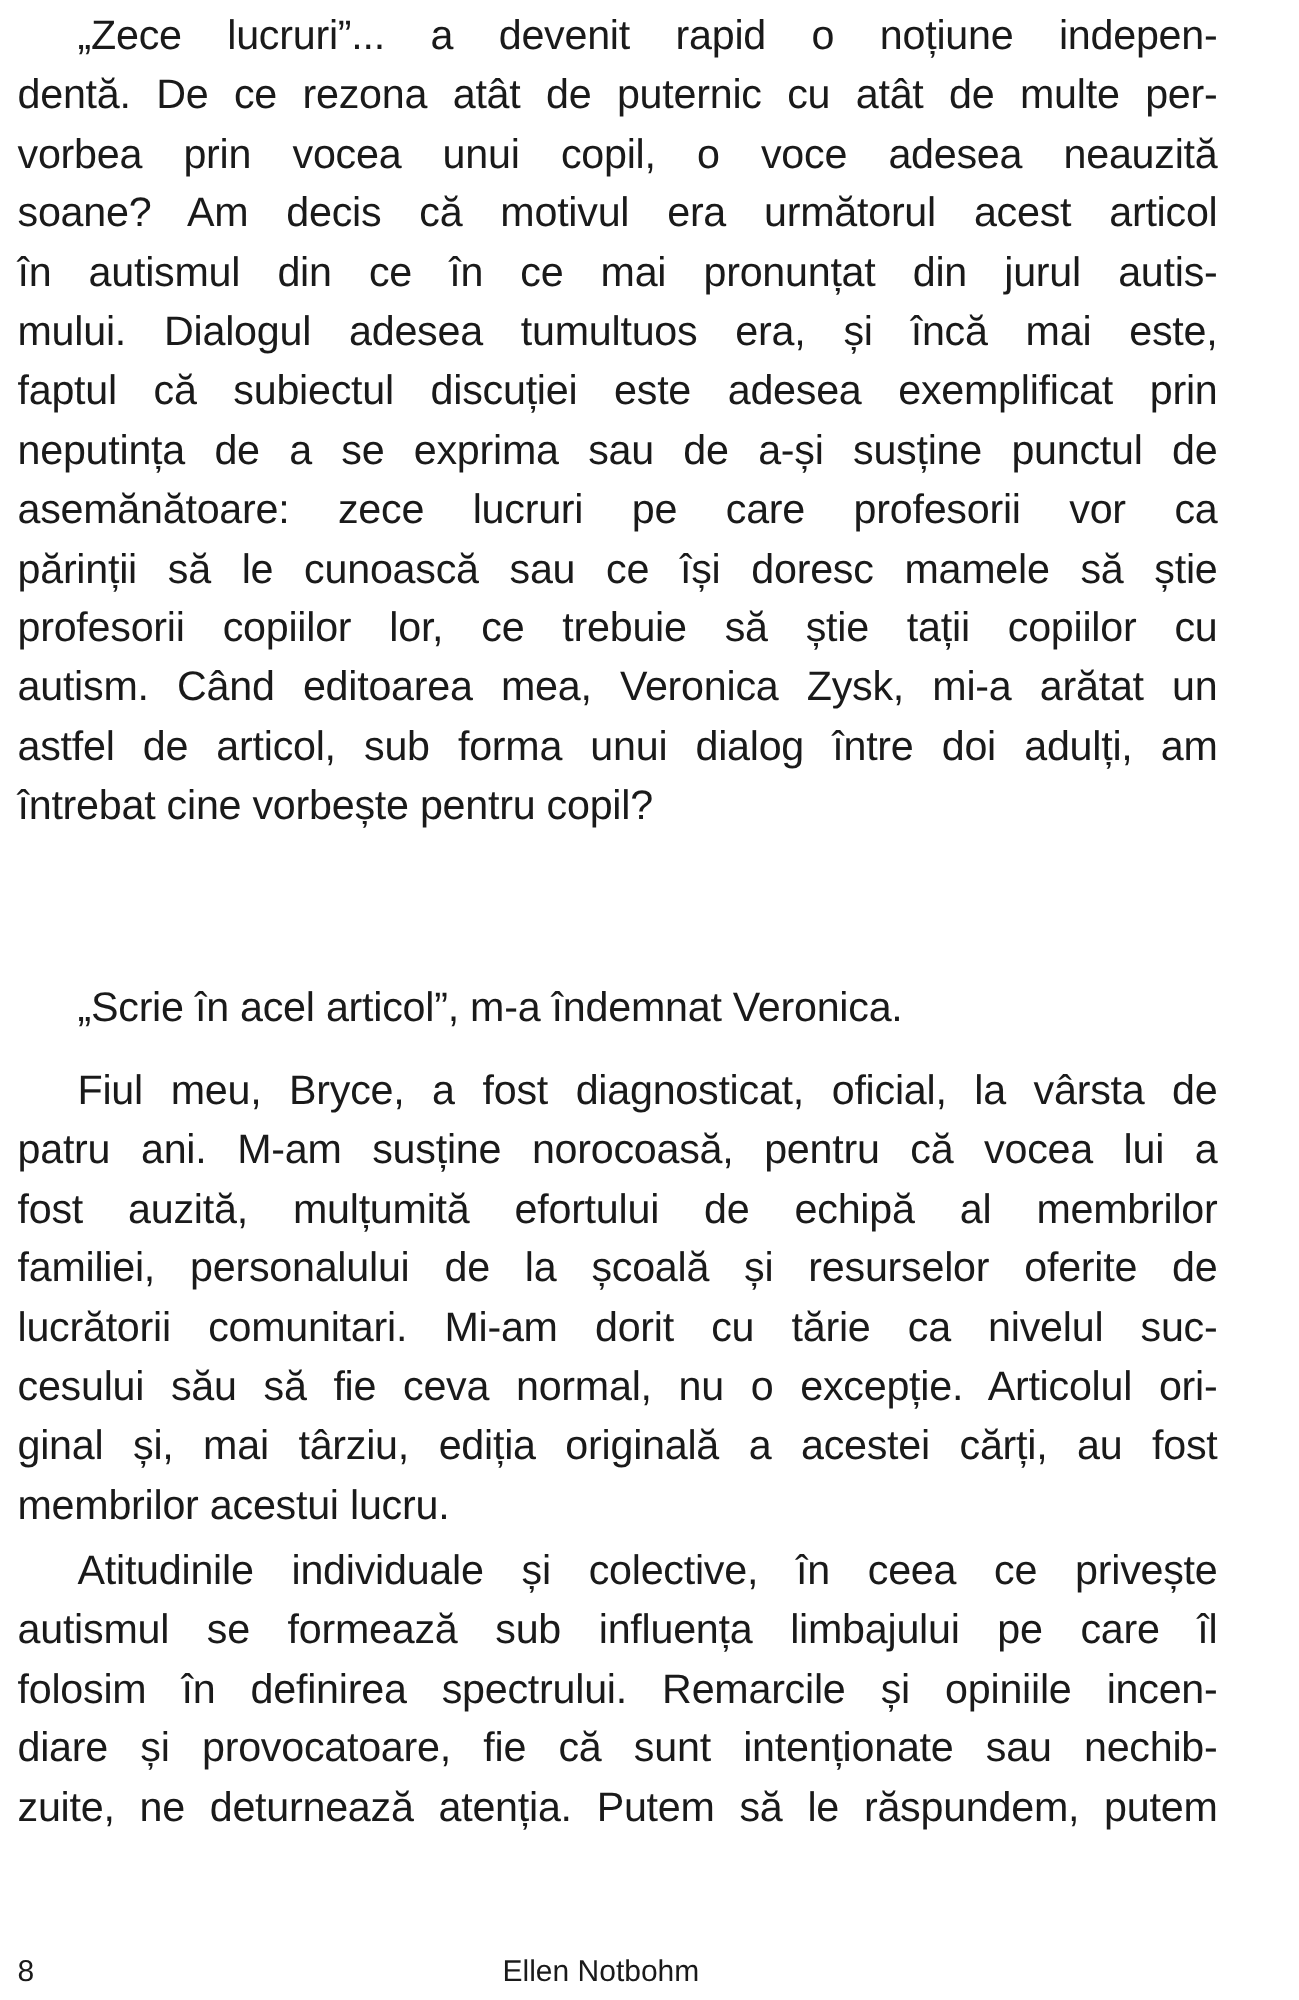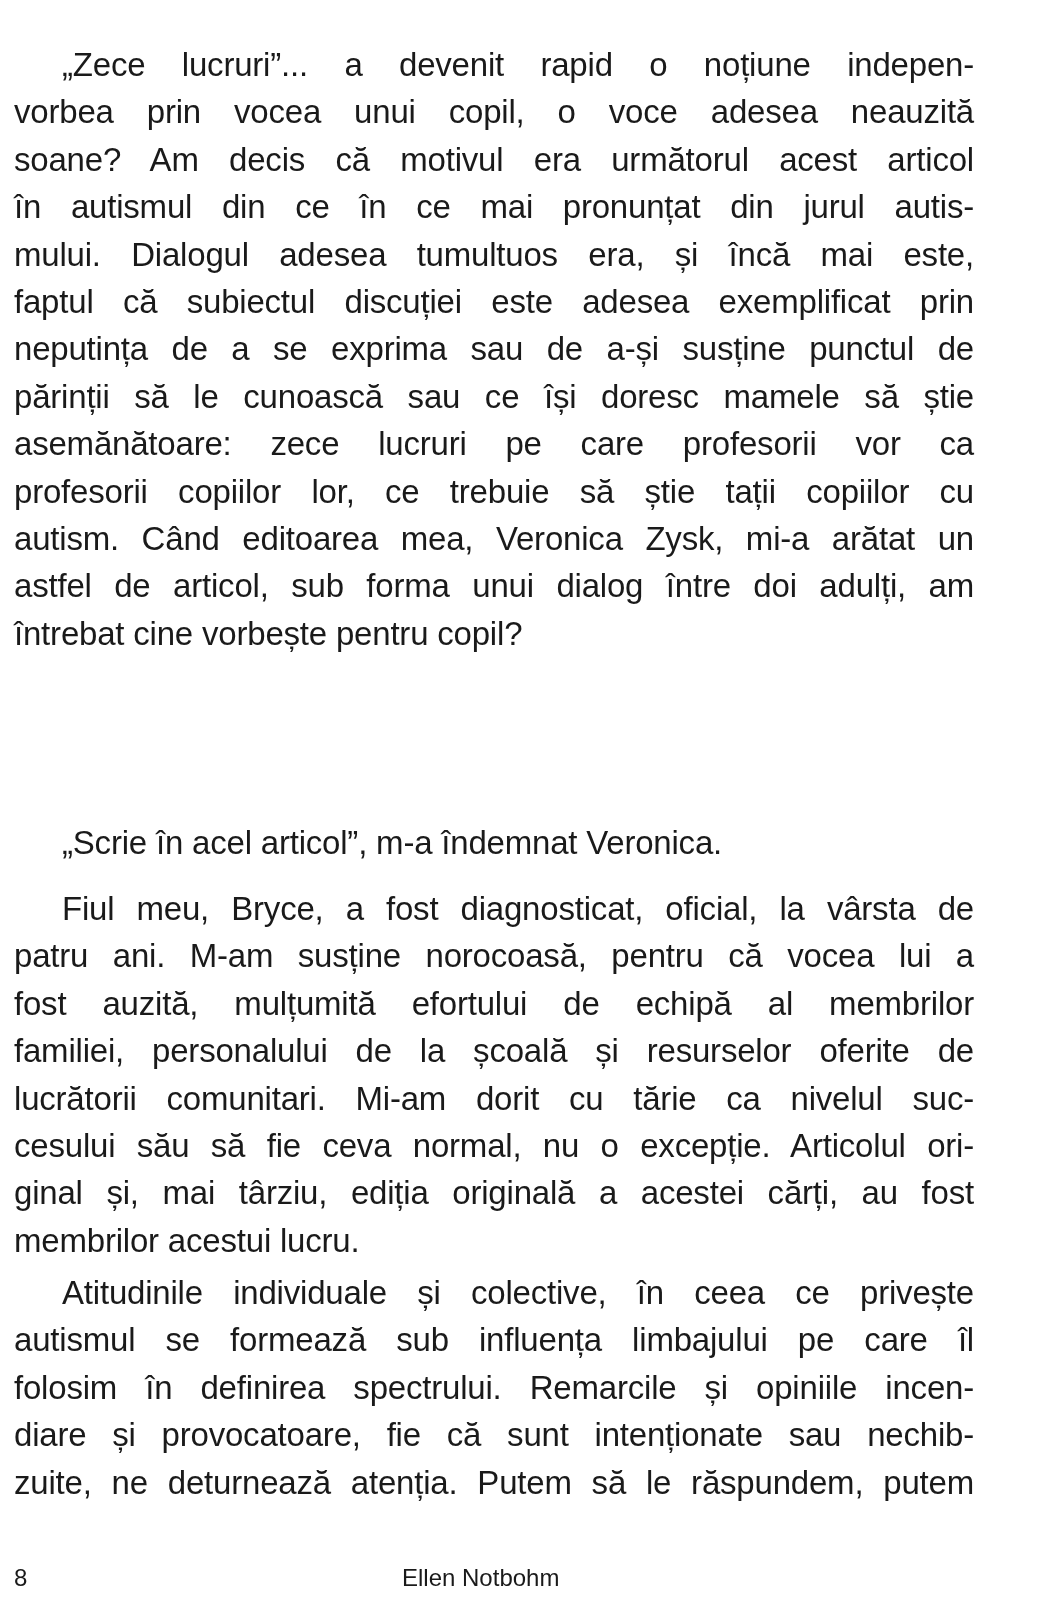--- a/index.html
+++ b/index.html
@@ -32,21 +32,20 @@
       white-space: nowrap;
       text-align: justify;
       text-align-last: justify;
       letter-spacing: -0.2px;
     }
     .line.last {
       text-align-last: left;
     }
     .line.indent {
       padding-left: 48px;
-      margin-top: 37px;
     }
     #p1 { position: absolute; top: 4px; left: 0; width: 960px; }
     #p2 { position: absolute; top: 782px; left: 0; width: 960px; }
     #p3 { position: absolute; top: 848px; left: 0; width: 960px; }
     #p4 { position: absolute; top: 1232px; left: 0; width: 960px; }
 
     .footer {
       position: absolute;
       top: 1560px;
       left: 0;
@@ -67,28 +66,29 @@
       top: 0;
     }
   </style>
 </head>
 <body>
 
 <div class="page-body">
 
   <div id="p1" class="paragraph">
     <span class="line indent">„Zece lucruri”... a devenit rapid o noțiune indepen-</span>
+    <span class="line">dentă. De ce rezona atât de puternic cu atât de multe per-</span>
     <span class="line">vorbea prin vocea unui copil, o voce adesea neauzită</span>
     <span class="line">soane? Am decis că motivul era următorul acest articol</span>
     <span class="line">în autismul din ce în ce mai pronunțat din jurul autis-</span>
     <span class="line">mului. Dialogul adesea tumultuos era, și încă mai este,</span>
     <span class="line">faptul că subiectul discuției este adesea exemplificat prin</span>
     <span class="line">neputința de a se exprima sau de a-și susține punctul de</span>
+    <span class="line">asemănătoare: zece lucruri pe care profesorii vor ca</span>
     <span class="line">părinții să le cunoască sau ce își doresc mamele să știe</span>
-    <span class="line">asemănătoare: zece lucruri pe care profesorii vor ca</span>
     <span class="line">profesorii copiilor lor, ce trebuie să știe tații copiilor cu</span>
     <span class="line">autism. Când editoarea mea, Veronica Zysk, mi-a arătat un</span>
     <span class="line">astfel de articol, sub forma unui dialog între doi adulți, am</span>
     <span class="line last">întrebat cine vorbește pentru copil?</span>
   </div>
 
   <div id="p2" class="paragraph">
     <span class="line indent last">„Scrie în acel articol”, m-a îndemnat Veronica.</span>
   </div>
 

